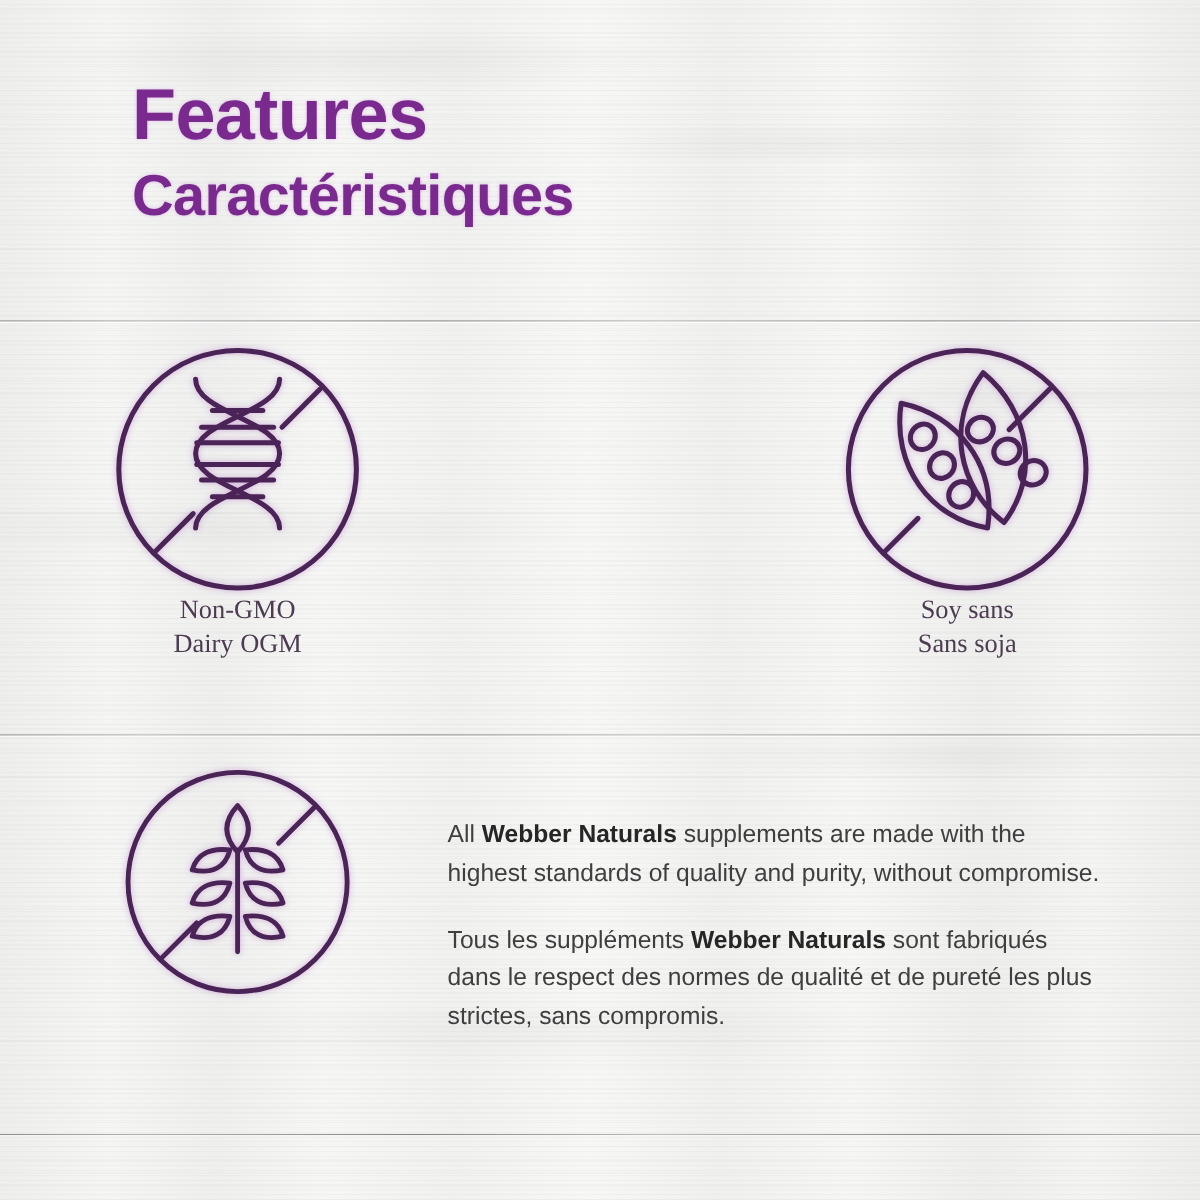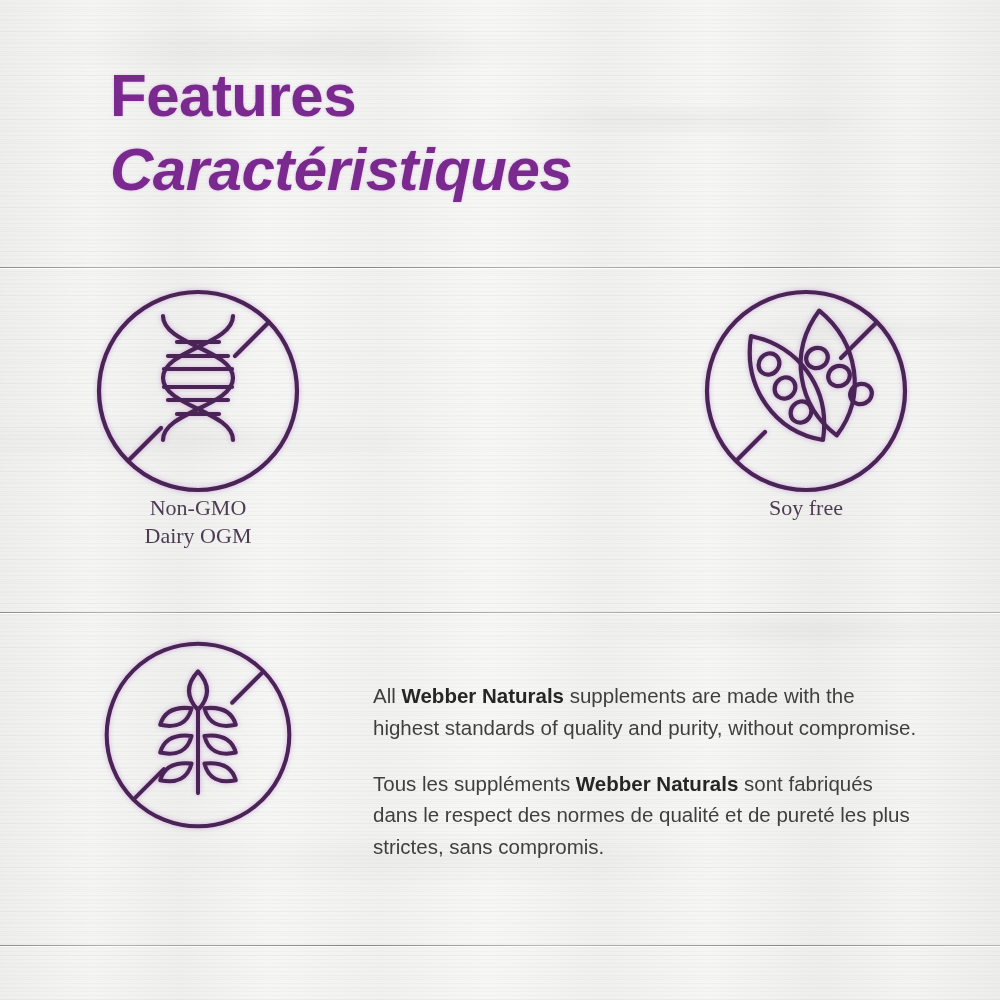--- a/index.html
+++ b/index.html
@@ -95,21 +95,21 @@
     top: 66px;
     color: #7a2a8e;
     font-family: "Liberation Sans", sans-serif;
     font-weight: bold;
     font-size: 62px;
     line-height: 1.0;
     letter-spacing: -0.5px;
     text-shadow: 0 0 3px rgba(200,140,215,0.55);
   }
   .heading .line-en { display: block; font-size: 60px; }
-  .heading .line-fr { display: block; font-size: 60px; margin-top: 14px; font-style: italic; }
+  .heading .line-fr { display: block; font-size: 48px; margin-top: 14px; }
 
   
   .feature {
     position: absolute;
     text-align: center;
   }
   .feature .badge {
     display: block;
     margin: 0 auto;
     filter: drop-shadow(0 0 2.5px rgba(190,140,205,0.65));
@@ -210,21 +210,22 @@
         <ellipse cx="82" cy="100" rx="10" ry="11" transform="rotate(38 82 100)"></ellipse>
         <ellipse cx="98" cy="124" rx="10" ry="11" transform="rotate(38 98 124)"></ellipse>
 
         <path d="M88 34 C138 44, 170 88, 162 136 C114 128, 80 86, 88 34 Z" transform="rotate(28 125 85)"></path>
         <ellipse cx="114" cy="70" rx="10" ry="11" transform="rotate(64 114 70)"></ellipse>
         <ellipse cx="136" cy="88" rx="10" ry="11" transform="rotate(64 136 88)"></ellipse>
         <ellipse cx="158" cy="106" rx="10" ry="11" transform="rotate(64 158 106)"></ellipse>
       </g>
     </svg>
     <div class="caption">
-      <span class="l1">Soy free</span>
+      <span class="l1">Soy sans</span>
+      <span class="l2">Sans soja</span>
     </div>
   </div>
 
   <div class="feature" id="feat-gluten">
     <svg class="badge" width="190" height="190" viewBox="0 0 206 206">
       <g fill="none" stroke="#4a2357" stroke-width="4.4" stroke-linecap="round" stroke-linejoin="round">
         <circle cx="103" cy="103" r="99"></circle>
         <line x1="172" y1="36" x2="140" y2="68"></line>
         <line x1="66" y1="140" x2="34" y2="172"></line>
 

